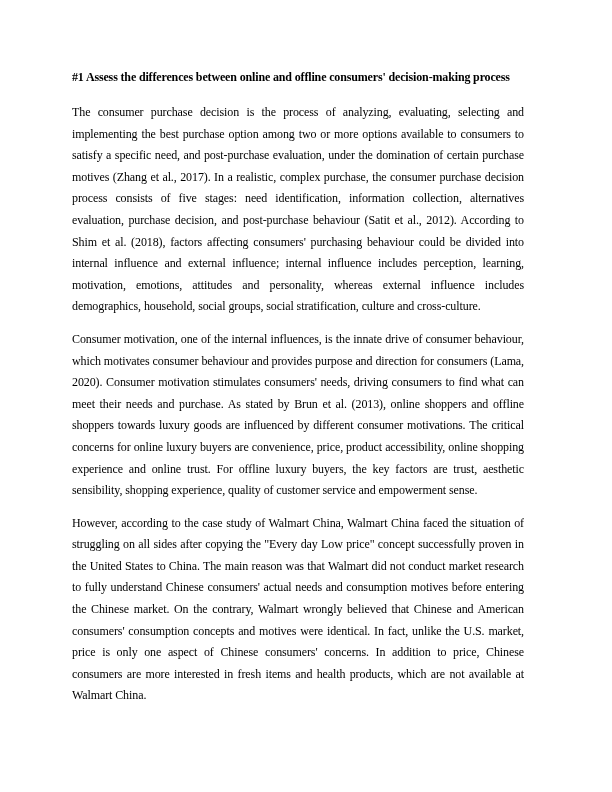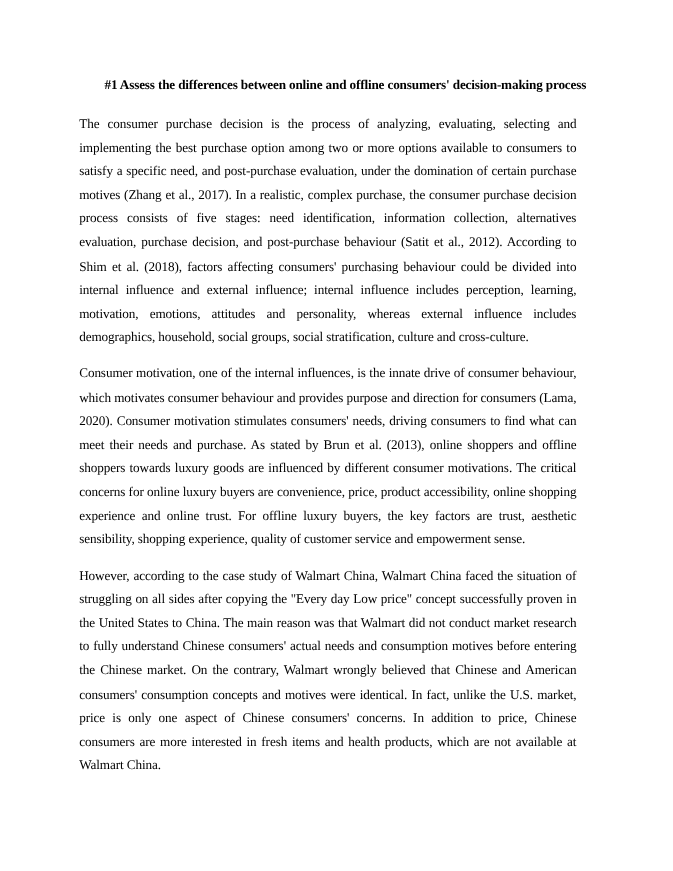--- a/index.html
+++ b/index.html
@@ -18,24 +18,23 @@
     .page {
       position: absolute;
       left: 72px;
       top: 69px;
       width: 468px;
     }
     .heading {
       font-weight: bold;
       font-size: 12px;
       line-height: 16px;
-      margin: 0 0 17px 16px;
+      margin: 0 0 17px 0;
       letter-spacing: -0.15px;
       white-space: nowrap;
-      text-align: center;
     }
     .para {
       font-size: 12px;
       line-height: 21.6px;
       text-align: justify;
       margin: 0 16px 11px 0;
       letter-spacing: -0.1px;
     }
   </style>
 </head>

